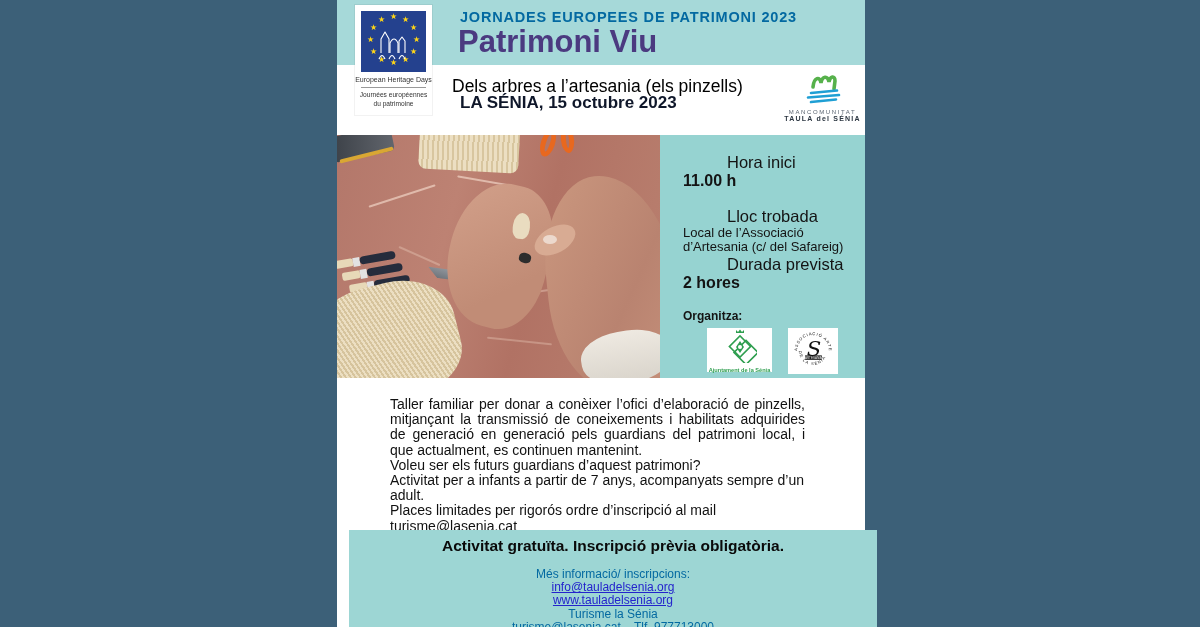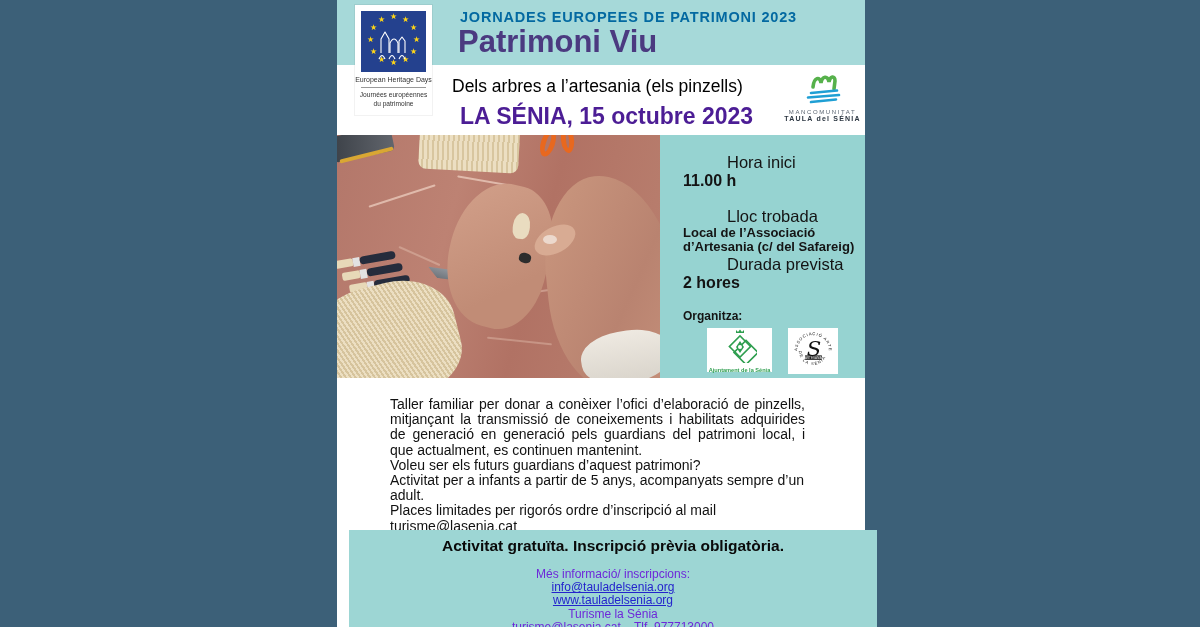--- a/index.html
+++ b/index.html
@@ -12,21 +12,21 @@
 
   
   .header { position:absolute; left:0; top:0; width:528px; height:65px; background:#a6d9d9; }
   .kicker { position:absolute; left:123px; top:9px; font-size:14.5px; font-weight:bold;
             letter-spacing:0.8px; color:#0369a1; white-space:nowrap; }
   .title  { position:absolute; left:121px; top:24px; font-size:31px; font-weight:bold; color:#4b3a80; }
 
   
   .strip { position:absolute; left:0; top:65px; width:528px; height:70px; background:#ffffff; }
   .event { position:absolute; left:115px; top:11px; font-size:17.5px; font-weight:normal; color:#000000; white-space:nowrap; }
-  .dateline { position:absolute; left:123px; top:38px; font-size:23px; font-weight:bold; color:#4c1d95; }
+  .dateline { position:absolute; left:123px; top:28px; font-size:17px; font-weight:bold; color:#0f172a; }
 
   
   .eu-box { position:absolute; left:18px; top:5px; width:77px; height:110px; background:#fff; 
             box-shadow:0 0 0 1px rgba(0,0,0,0.05); }
   .eu-flag { position:absolute; left:6px; top:6px; width:65px; height:61px; background:#24418e; }
   .eu-flag .st { position:absolute; color:#ffd617; font-size:8px; line-height:8px; }
   .eu-mon { position:absolute; left:14px; top:10px; }
   .eu-l1 { position:absolute; left:0; top:71px; width:77px; text-align:center; font-size:7px; color:#333; }
   .eu-div { position:absolute; left:6px; top:82px; width:65px; height:1px; background:#999; }
   .eu-l2 { position:absolute; left:0; top:86px; width:77px; text-align:center; font-size:6.6px; color:#333; }
@@ -41,36 +41,36 @@
   
   .middle { position:absolute; left:0; top:135px; width:528px; height:243px; display:flex; }
   .photo { position:relative; width:323px; height:243px; overflow:hidden;
            background:linear-gradient(105deg,#b3776a 0%,#bd8273 35%,#b17264 60%,#ba8170 100%); }
   .photo div { position:absolute; }
   .scratch { background:rgba(255,235,220,0.55); height:1.5px; border-radius:2px; }
 
   .panel { width:205px; height:243px; background:#96d3d1; padding:18px 10px 0 23px; color:#141414; }
   .p-label { font-size:16.5px; font-weight:normal;margin-left:44px; }
   .p-value { font-size:16px; font-weight:bold; }
-  .p-sub { font-size:13px; font-weight:bold; line-height:1.1; }
+  .p-sub { font-size:13px; font-weight:normal; line-height:1.1; }
   .organitza { font-size:12px; font-weight:bold; margin-top:17px; }
   .logo-row { display:flex; gap:16px; margin-top:5px; margin-left:24px; align-items:flex-start; }
   .logo-aj { width:65px; height:44px; background:#fff; text-align:center; padding-top:1px; }
   .aj-caption { font-size:5.6px; font-weight:bold; color:#2e9e4f; margin-top:0px; white-space:nowrap; }
   .logo-as { width:50px; height:46px; background:#fff; display:flex; align-items:center; justify-content:center; }
 
   
   .desc { position:absolute; left:0; top:378px; width:528px; height:152px; background:#fff;
           padding:19px 60px 0 53px; font-size:14px; color:#111; line-height:15.2px; }
   .desc .just { text-align:justify; }
 
   
   .footer { position:absolute; left:12px; top:530px; width:528px; height:97px; background:#9dd6d4; text-align:center; }
   .headline { margin-top:7px; font-size:15.5px; font-weight:bold; color:#0a0a0a; }
-  .f-small { font-size:12px; color:#6d28d9; line-height:13.2px; }
+  .f-small { font-size:12px; color:#0369a1; line-height:13.2px; }
   .info-label { margin-top:13px; }
   .footer a { color:#2424cc; text-decoration:underline; display:block; }
 </style>
 </head>
 <body>
 
 <div class="stage">
   <div class="flyer">
 
     <div class="header">
@@ -209,21 +209,21 @@
               <text x="25.5" y="34" font-size="3.4" fill="#fff" text-anchor="middle">ARTESANIA</text>
             </svg>
           </div>
         </div>
       </div>
     </div>
 
     <div class="desc">
       <p class="just">Taller familiar per donar a conèixer l’ofici d’elaboració de pinzells, mitjançant la transmissió de coneixements i habilitats adquirides de generació en generació pels guardians del patrimoni local, i que actualment, es continuen mantenint.</p>
       <div>Voleu ser els futurs guardians d’aquest patrimoni?</div>
-      <div>Activitat per a infants a partir de 5 anys, acompanyats sempre d’un adult.</div>
+      <div>Activitat per a infants a partir de 7 anys, acompanyats sempre d’un adult.</div>
       <div>Places limitades per rigorós ordre d’inscripció al mail turisme@lasenia.cat</div>
     </div>
 
     <div class="footer">
       <div class="headline">Activitat gratuïta. Inscripció prèvia obligatòria.</div>
       <div class="f-small info-label">Més informació/ inscripcions:</div>
       <a class="f-small" href="#">info@tauladelsenia.org</a>
       <a class="f-small" href="#">www.tauladelsenia.org</a>
       <div class="f-small">Turisme la Sénia</div>
       <div class="f-small">turisme@lasenia.cat – Tlf. 977713000</div>

